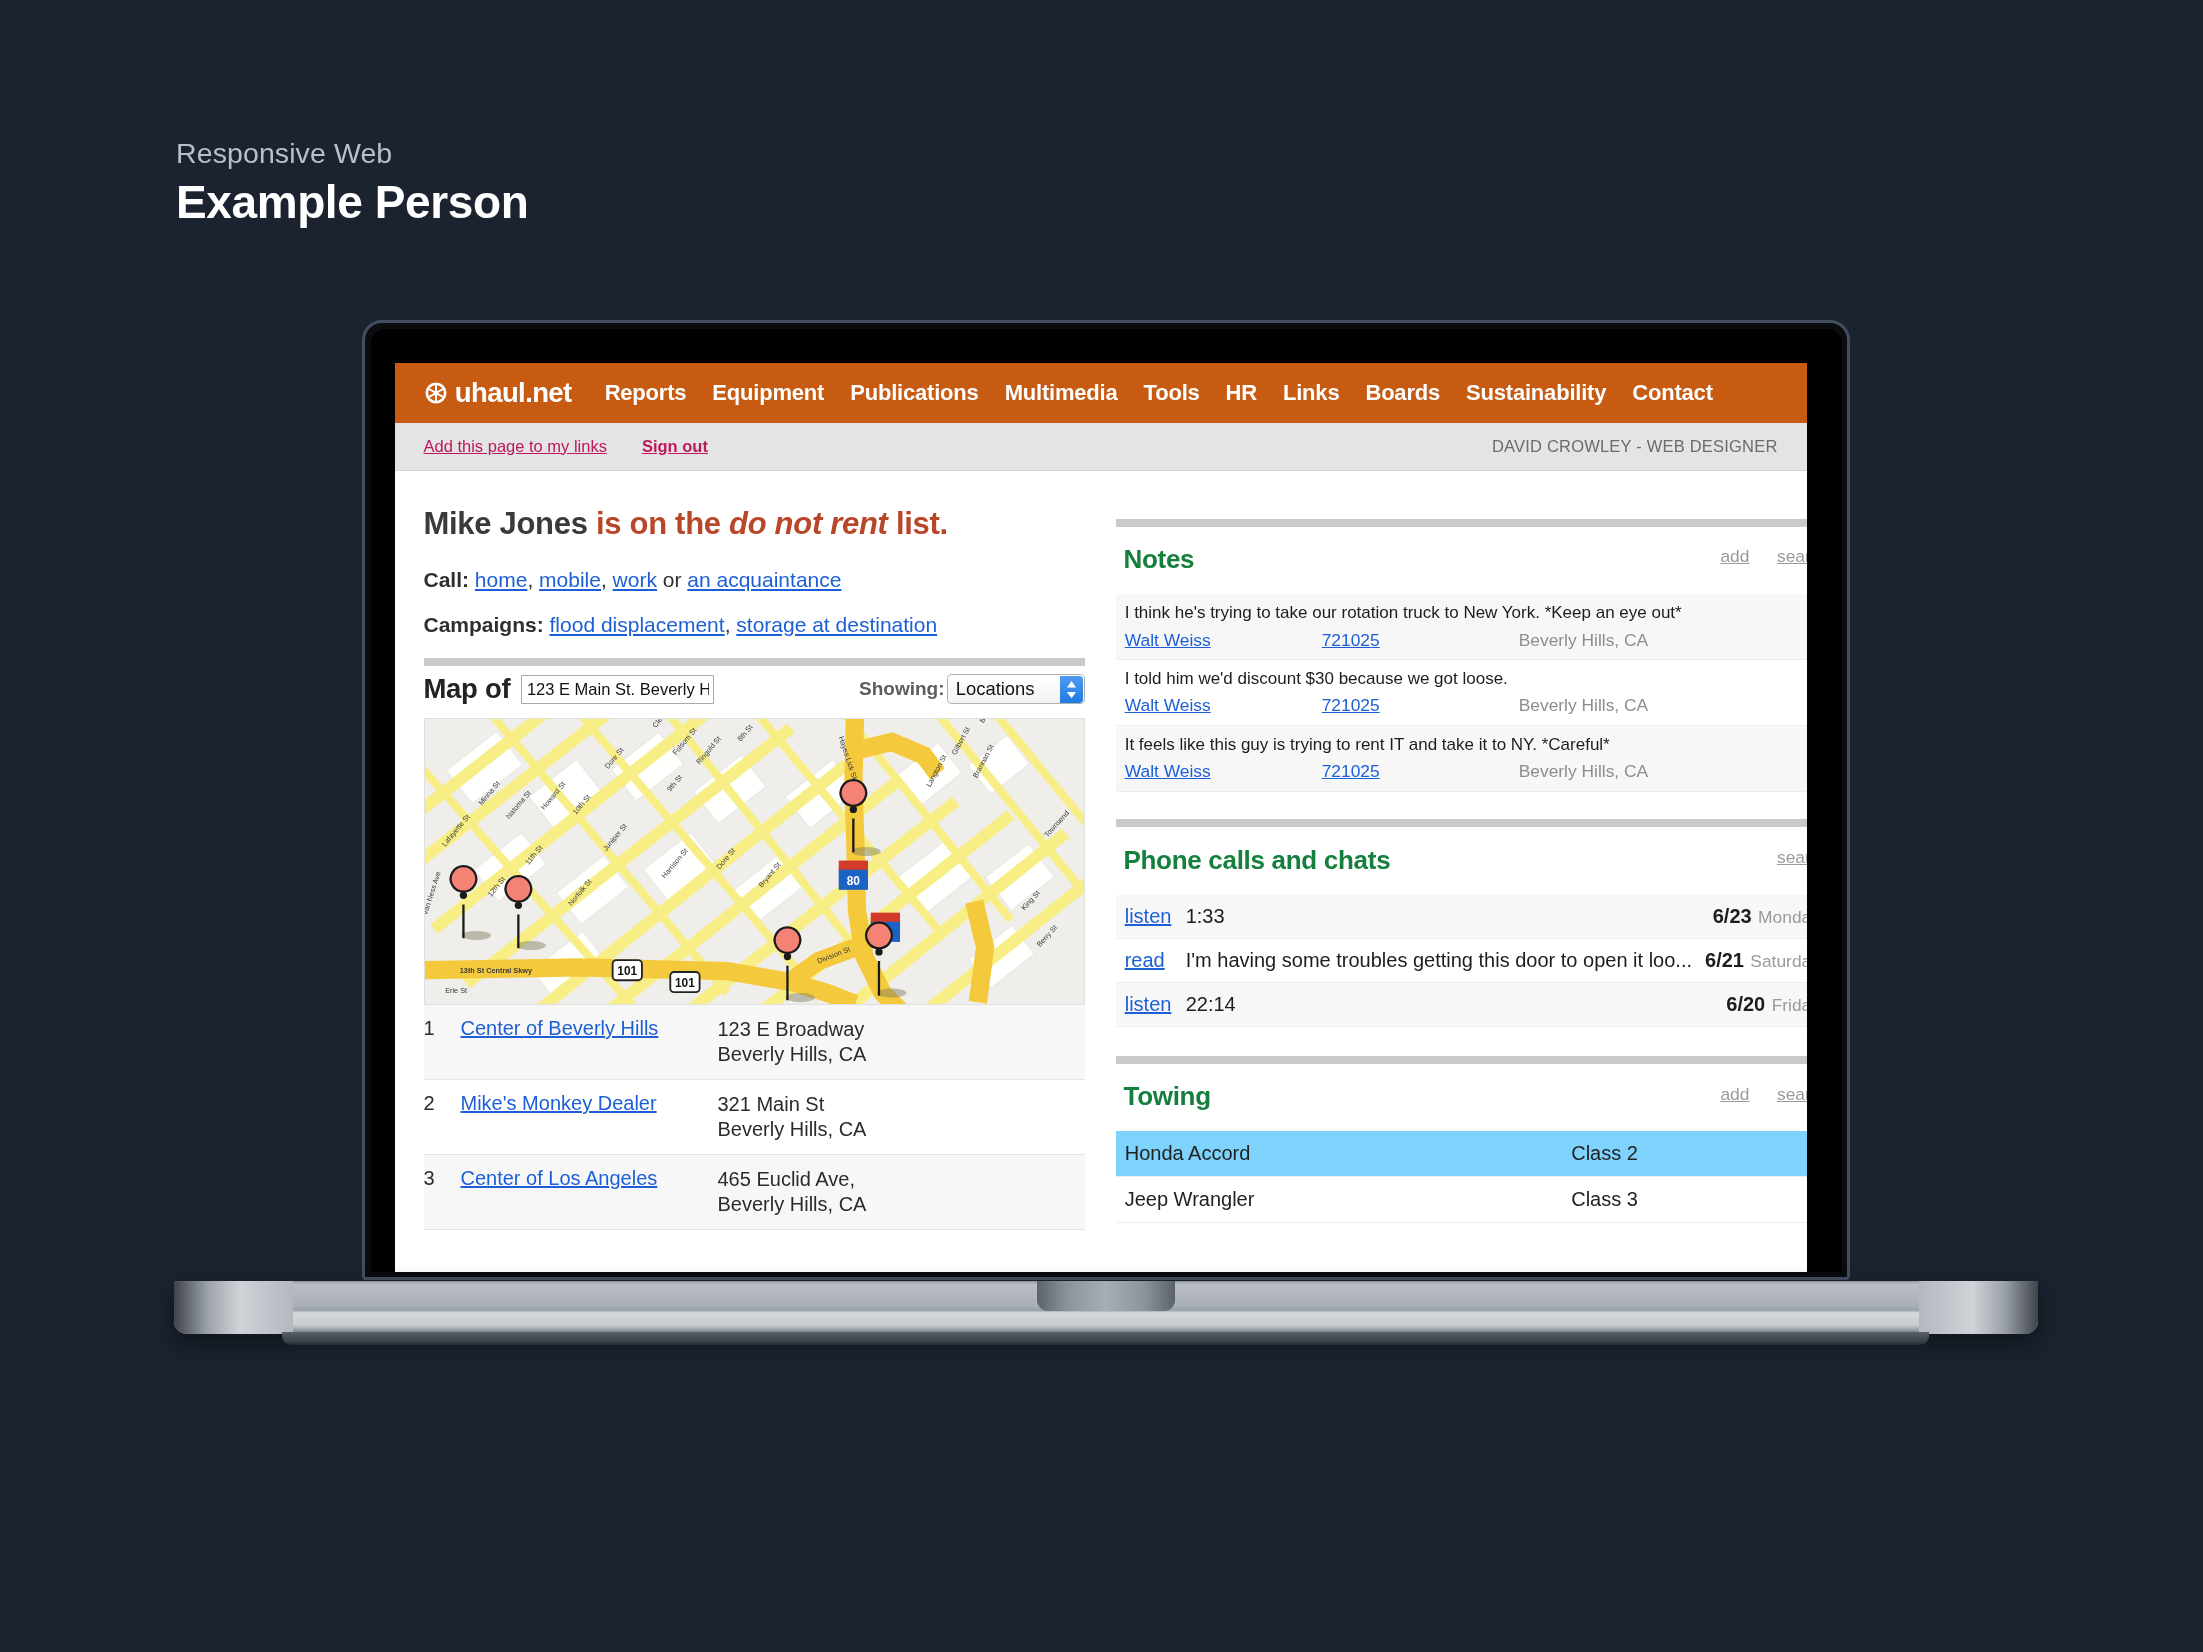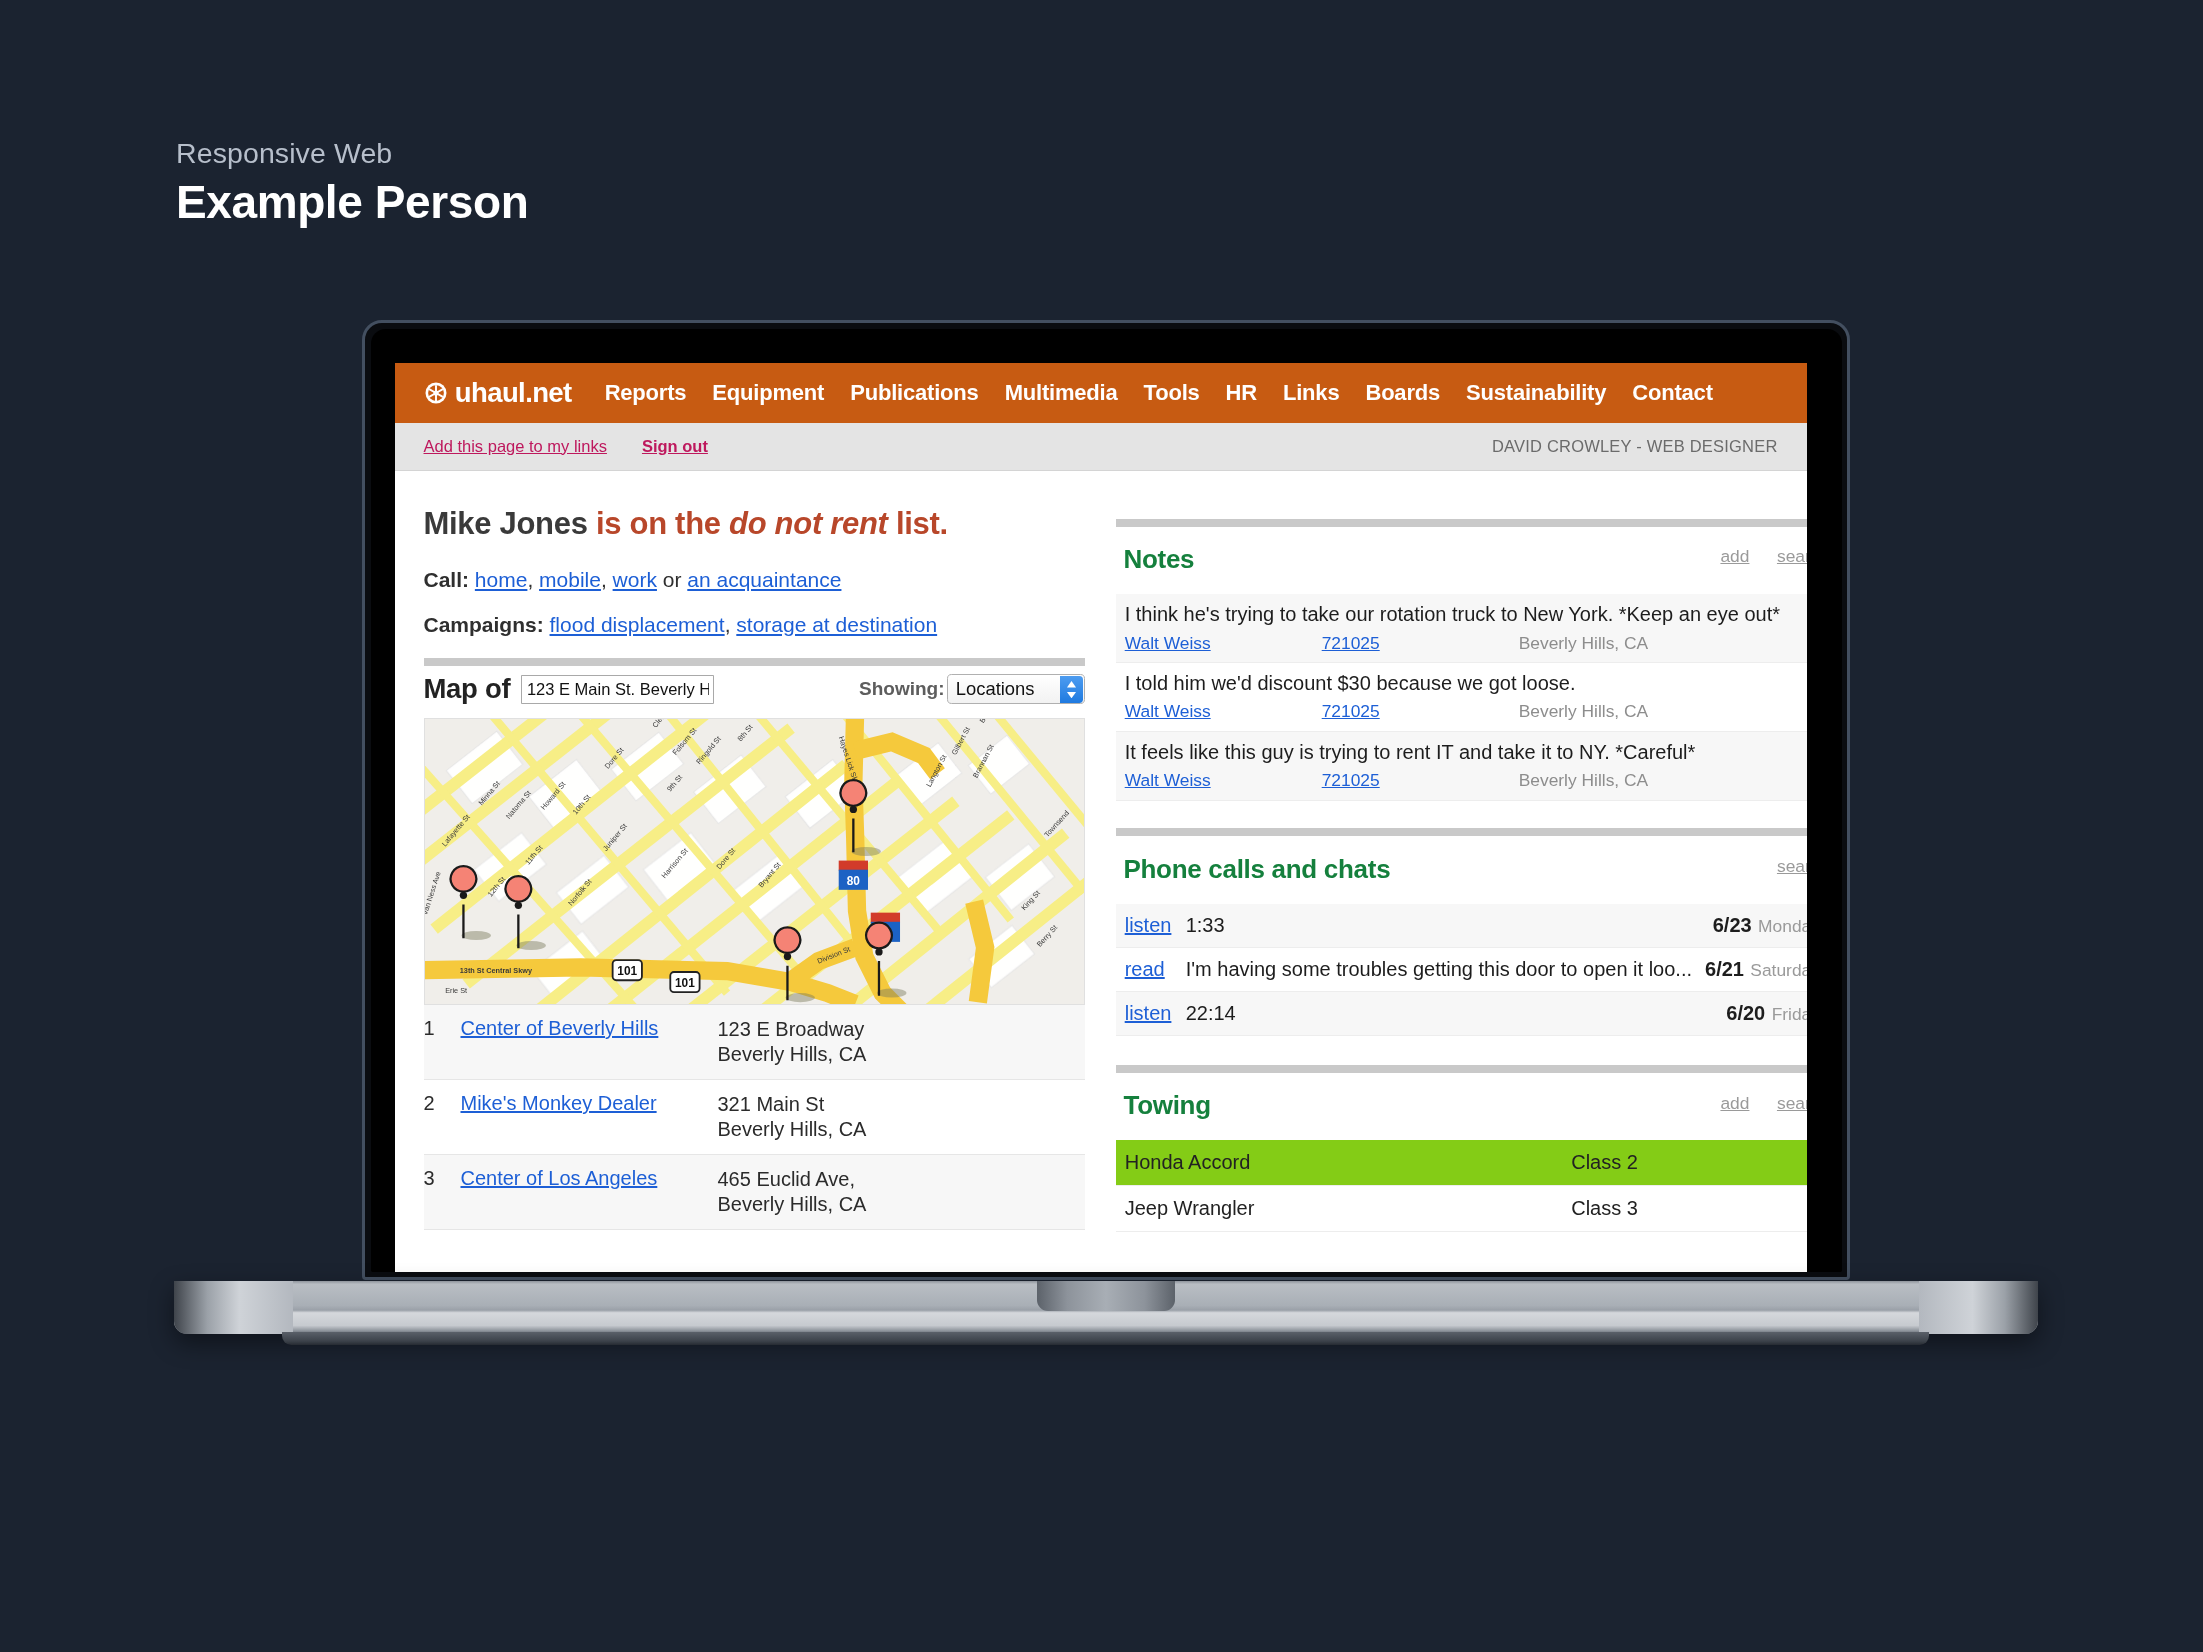--- a/index.html
+++ b/index.html
@@ -344,29 +344,29 @@
     border-collapse: collapse;
     table-layout: fixed;
   }
   table.rows td {
     font-size: 20px;
     color: #222;
     padding: 11px 9.2px;
     vertical-align: top;
     border-bottom: 0.9px solid #ededed;
   }
-  table.rows tr.alt td { background: #84cc16; }
+  table.rows tr.alt td { background: #7dd3fc; }
 
   
   .note {
     padding: 9.2px 9.2px 8.3px 9.2px;
     border-bottom: 0.9px solid #ededed;
   }
   .note.alt { background: #f7f7f7; }
-  .note .body { font-size: 20px; color: #1d1d1d; margin-bottom: 6.4px; }
+  .note .body { font-size: 17px; color: #1d1d1d; margin-bottom: 6.4px; }
   .note .foot { display: flex; font-size: 17.4px; }
   .note .foot .who { width: 197px; }
   .note .foot .who a { color: #1d5fd6; text-decoration: underline; }
   .note .foot .id { width: 197px; }
   .note .foot .id a { color: #1d5fd6; text-decoration: underline; }
   .note .foot .loc { color: #8d8d8d; }
 
   .callrow {
     display: flex;
     align-items: baseline;

